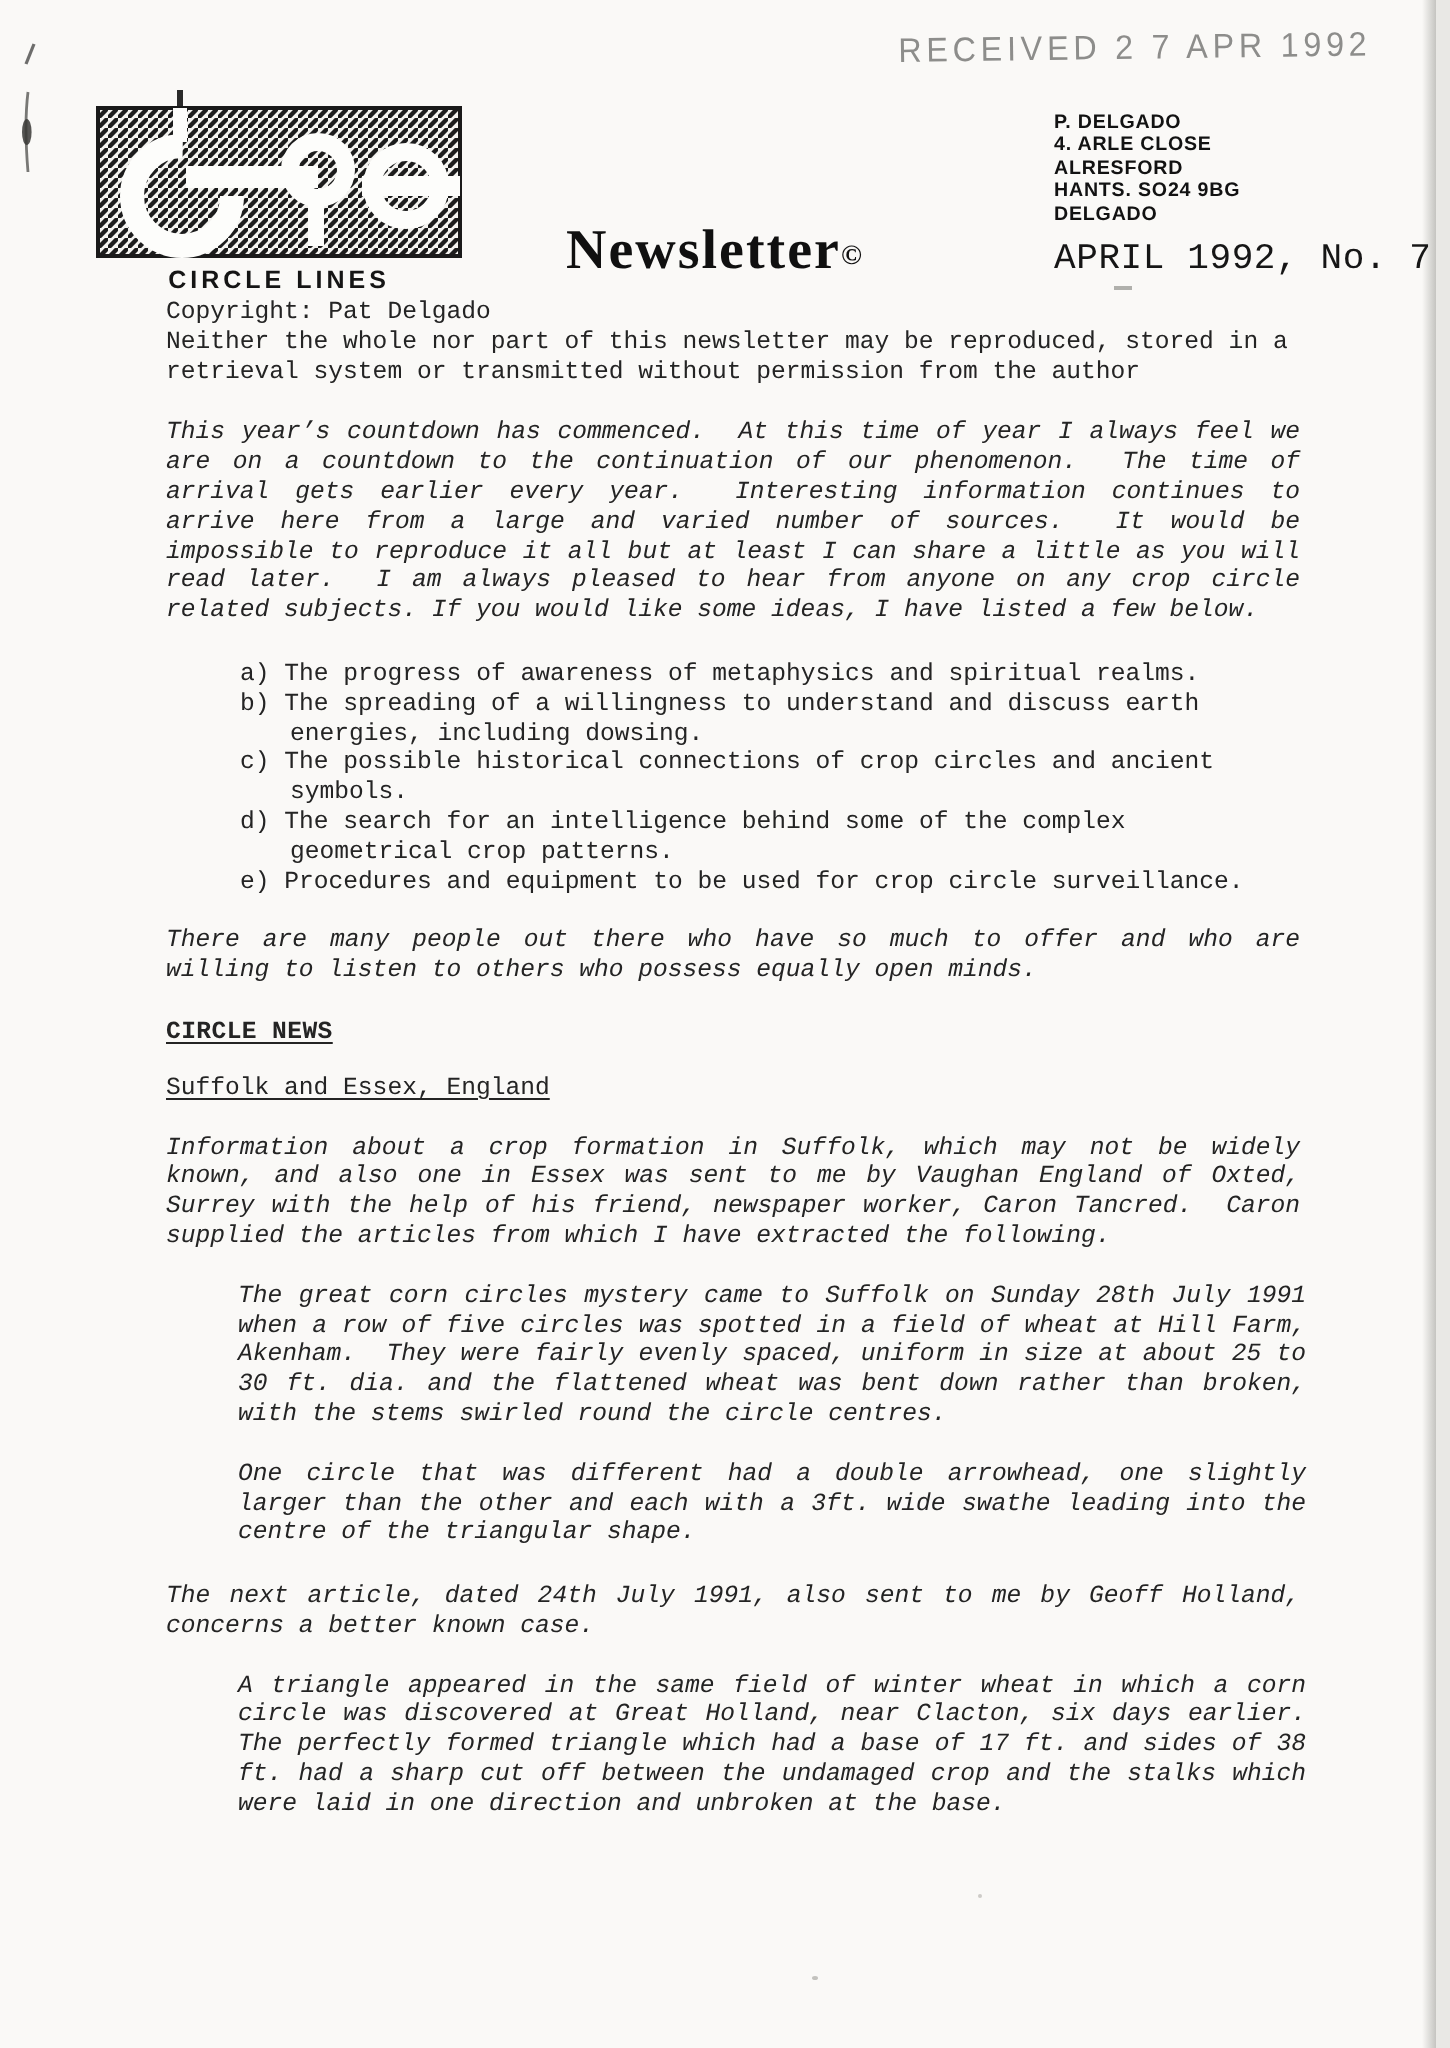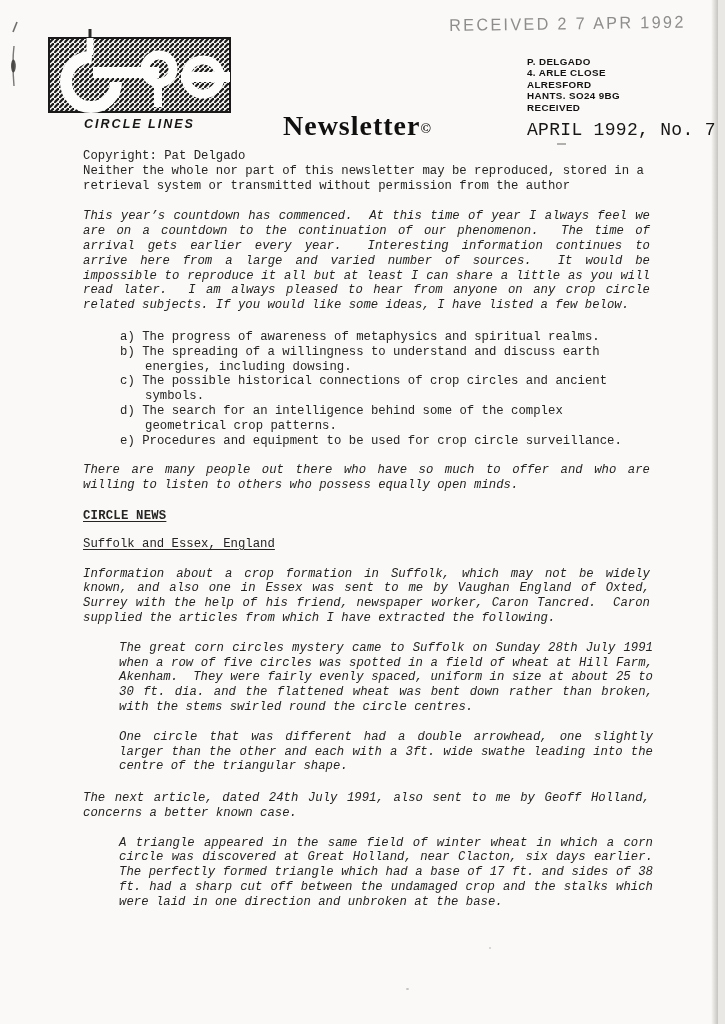--- a/index.html
+++ b/index.html
@@ -25,21 +25,21 @@
 
   
   .stamp {
     position: absolute; top: 16px; left: 449px;
     font-family: "Liberation Sans", sans-serif;
     font-size: 17px; color: #8d8d8b; letter-spacing: 2.5px; white-space: nowrap;
     transform: rotate(-0.8deg) scaleX(.95); transform-origin: left top;
   }
 
   
-  .logo { position: absolute; top: 38px; left: 49px; width: 181px; font-style: italic; }
+  .logo { position: absolute; top: 54px; left: 49px; width: 181px; }
   .logo svg { display: block; overflow: visible; }
   .logo-label {
     margin-top: 5px; text-align: center;
     font-family: "Liberation Sans", sans-serif; font-weight: bold;
     font-size: 12.5px; letter-spacing: 2px; color: #151515;
   }
   .title {
     position: absolute; top: 110px; left: 283px; margin: 0;
     font-family: "Liberation Serif", serif; font-weight: bold;
     font-size: 28px; letter-spacing: 1px; color: #101010; white-space: nowrap;
@@ -118,21 +118,21 @@
     <div class="logo-label">CIRCLE LINES</div>
   </div>
 
   <h1 class="title"><span>Newsletter</span><span class="csym">©</span></h1>
 
   <div class="address">
     <div>P. DELGADO</div>
     <div>4. ARLE CLOSE</div>
     <div>ALRESFORD</div>
     <div>HANTS. SO24 9BG</div>
-    <div>RECEIVED</div>
+    <div>DELGADO</div>
   </div>
 
   <div class="issue">APRIL 1992, No. 7</div>
 
   <div class="doc">
 
     <div class="center copyright-line">Copyright: Pat Delgado</div>
     <div class="center repro-notice">Neither the whole nor part of this newsletter may be reproduced, stored in a retrieval system or transmitted without permission from the author</div>
 
     <p class="para intro">This year’s countdown has commenced.&nbsp; At this time of year I always feel we are on a countdown to the continuation of our phenomenon.&nbsp; The time of arrival gets earlier every year.&nbsp; Interesting information continues to arrive here from a large and varied number of sources.&nbsp; It would be impossible to reproduce it all but at least I can share a little as you will read later.&nbsp; I am always pleased to hear from anyone on any crop circle related subjects. If you would like some ideas, I have listed a few below.</p>

